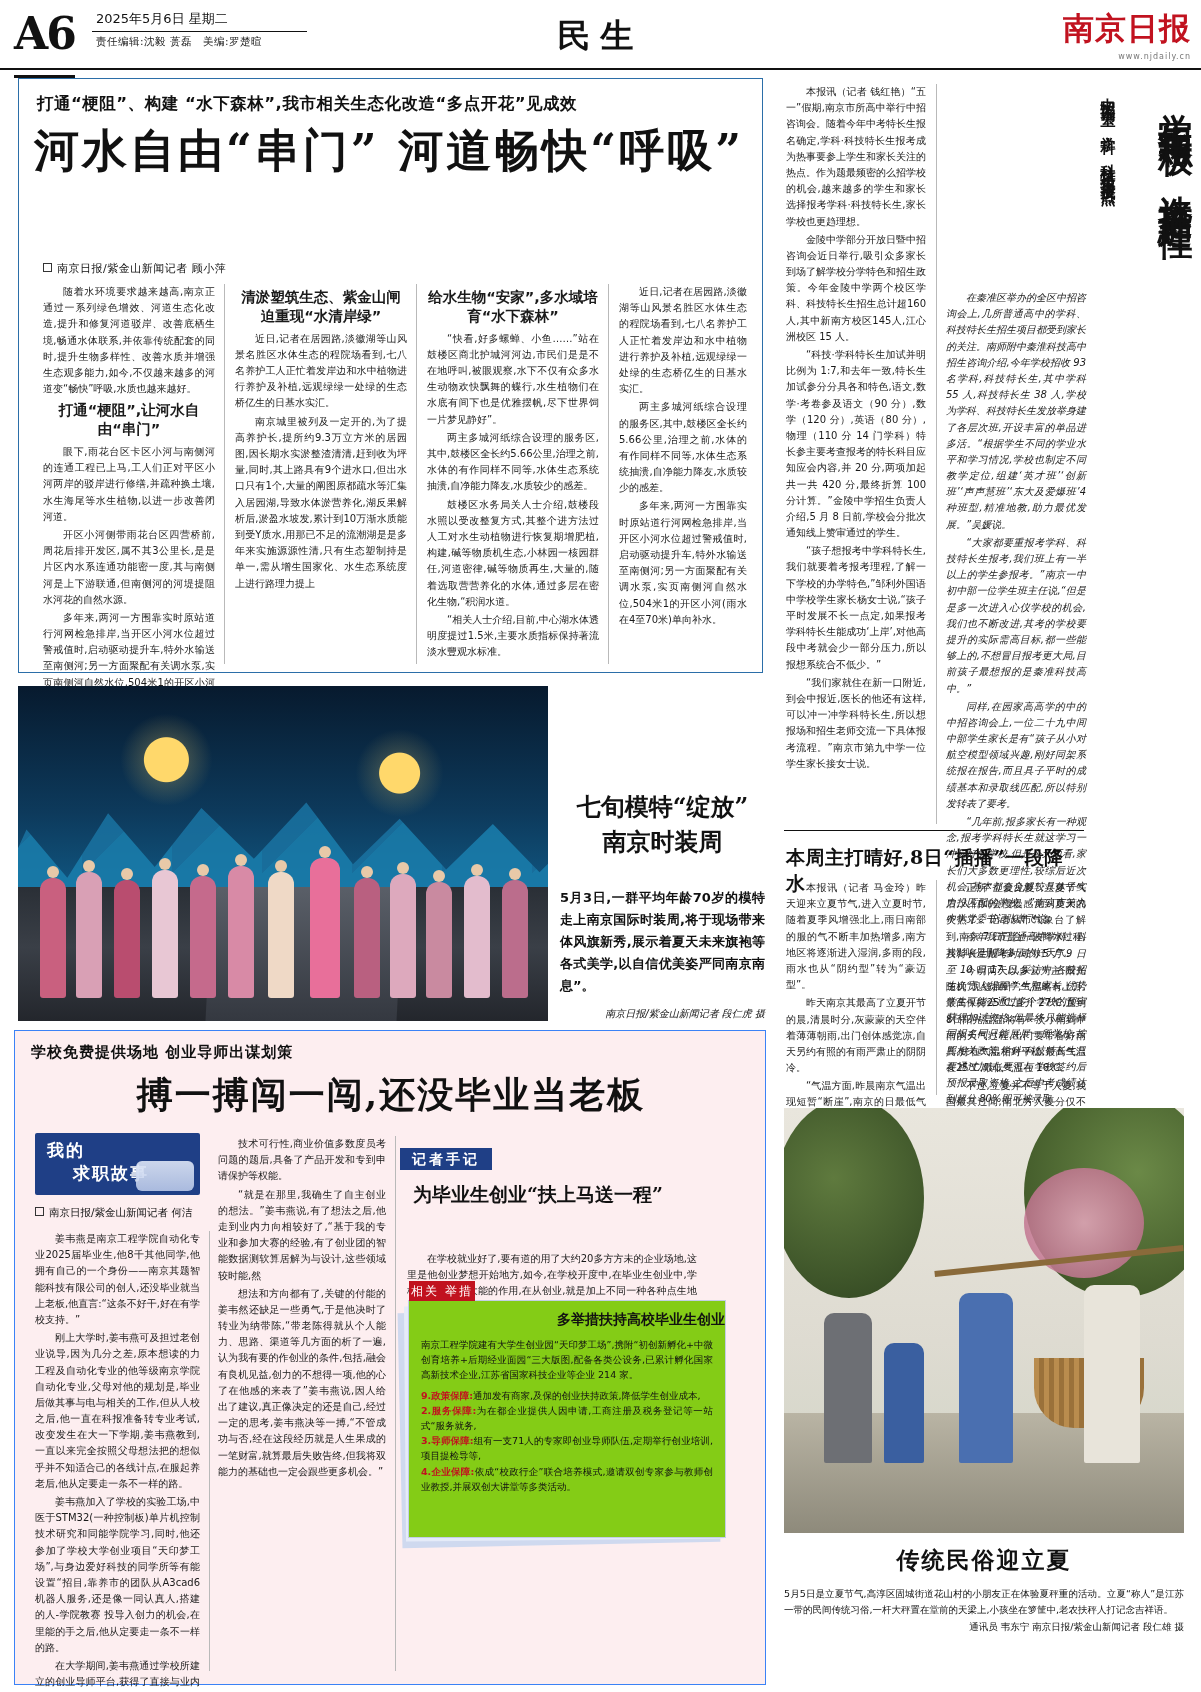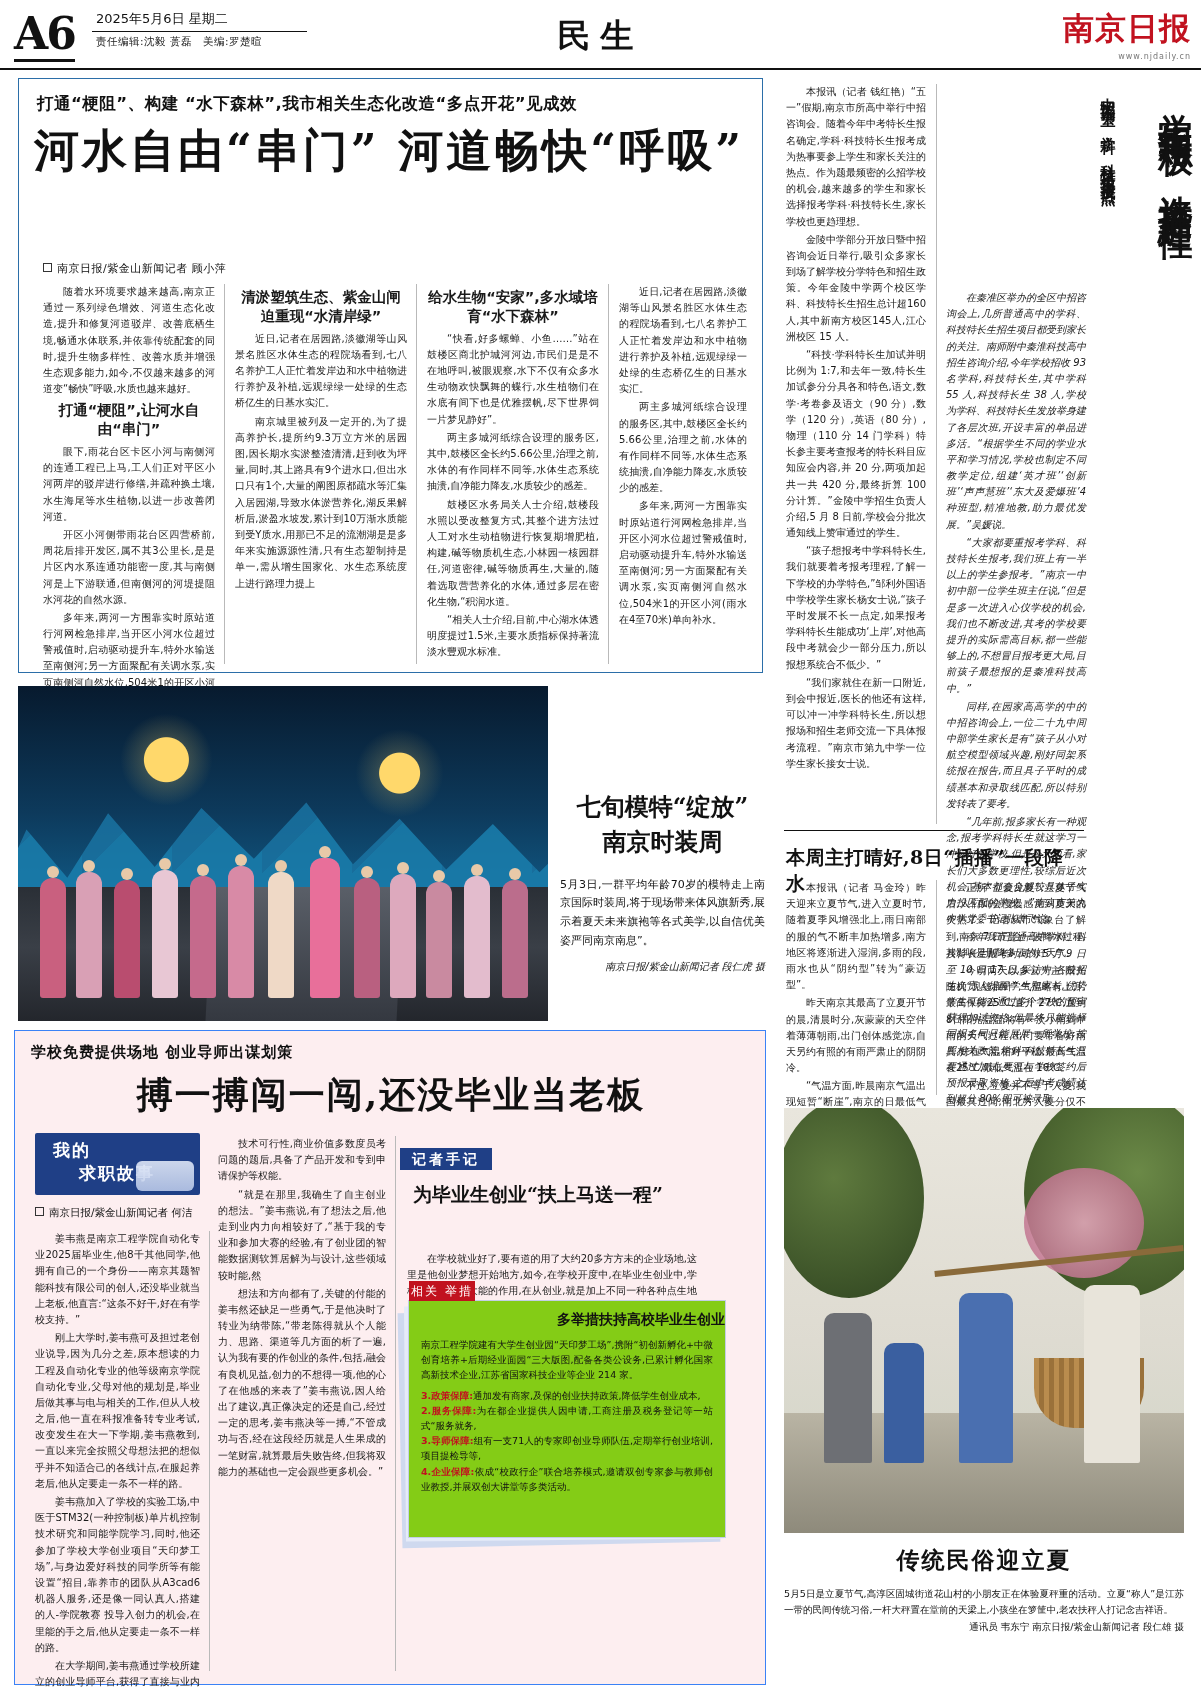--- a/index.html
+++ b/index.html
@@ -10,21 +10,21 @@
     color:#111;
     position:relative;
     overflow:hidden;
   }
   .page{position:relative;width:1201px;height:1692px;}
 
   
   .masthead{position:absolute;left:0;top:0;width:1201px;height:68px;border-bottom:2px solid #111;}
   .page-no{position:absolute;left:14px;top:8px;font-family:"DejaVu Serif","Liberation Serif",serif;
     font-size:44px;font-weight:bold;letter-spacing:-2px;}
-  .page-no .u{border-bottom:3px solid #111;padding-bottom:0px;}
+  .page-no .u{border-bottom:3px solid #111;padding-bottom:16px;}
   .mh-date-wrap{position:absolute;left:92px;top:10px;width:215px;}
   .mh-date{font-size:13px;border-bottom:1px solid #111;padding:0 2px 3px 4px;}
   .mh-editors{font-size:10.5px;padding:3px 2px 0 4px;color:#222;letter-spacing:0.5px;}
   .mh-title{position:absolute;left:0;top:14px;width:1201px;text-align:center;
     font-family:"DejaVu Serif","Liberation Serif",serif;font-size:33px;font-weight:bold;letter-spacing:10px;}
   .mh-logo{position:absolute;right:10px;top:8px;text-align:right;}
   .mh-logo .nj{font-family:"DejaVu Serif","Liberation Serif",serif;font-size:31px;font-weight:bold;letter-spacing:1px;color:#c1121f;}
   .mh-logo .url{font-size:8px;color:#777;letter-spacing:1px;margin-top:2px;}
 
   
@@ -68,31 +68,31 @@
     background-color:#1a74a3;}
   .p1-stage{position:absolute;left:0;right:0;bottom:0;height:40%;
     background:linear-gradient(180deg,#2a2f36 0%, #3a3f47 45%, #23262c 100%);}
   .p1-runway{position:absolute;left:36%;right:28%;bottom:0;height:40%;
     background:linear-gradient(180deg,#5a5f68,#343840);transform:skewX(-3deg);}
   .p1-fig{position:absolute;bottom:7%;width:26px;border-radius:12px 12px 3px 3px;}
   .p1-head{position:absolute;top:-12px;left:50%;margin-left:-6px;width:12px;height:12px;border-radius:50%;background:#e8c9a8;}
 
   .cap1{position:absolute;left:560px;top:790px;width:205px;text-align:center;}
   .cap1 .t{font-family:"DejaVu Serif","Liberation Serif",serif;font-size:24px;font-weight:bold;line-height:1.45;}
-  .cap1 .body{font-size:11px;line-height:1.7;text-align:justify;margin-top:16px;}
+  .cap1 .body{font-size:13px;line-height:1.7;text-align:justify;margin-top:27px;font-weight:bold;}
   .cap1 .sig{font-size:10px;line-height:1.7;text-align:right;margin-top:8px;font-style:italic;}
 
   
   .feature{position:absolute;left:14px;top:1030px;width:752px;height:655px;
     background:#fdeef0;border:1px solid #3b82f6;box-sizing:border-box;}
   .feature .kicker{position:absolute;left:16px;top:12px;font-size:15px;font-weight:bold;letter-spacing:1px;}
   .feature .headline{position:absolute;left:0;top:40px;width:752px;text-align:center;
     font-family:"DejaVu Serif","Liberation Serif",serif;font-size:36px;font-weight:bold;letter-spacing:2px;}
   .mystory{position:absolute;left:20px;top:102px;width:165px;height:62px;background:#1f3f86;color:#fff;
-    border-radius:2px;padding:6px 18px;box-sizing:border-box;}
+    border-radius:2px;padding:6px 12px;box-sizing:border-box;}
   .mystory .l1{font-size:17px;font-weight:bold;letter-spacing:2px;}
   .mystory .l2{font-size:17px;font-weight:bold;letter-spacing:2px;margin-left:26px;}
   .mystory .hand{position:absolute;right:6px;bottom:4px;width:58px;height:30px;
     background:linear-gradient(180deg,#dfe7f7,#b9c8e8);border-radius:6px;opacity:.9;}
   .byline2{position:absolute;left:20px;top:175px;font-size:10.5px;}
   .byline2 .sq{display:inline-block;width:7px;height:7px;border:1px solid #333;margin-right:5px;}
 
   .jzsj{position:absolute;left:400px;top:1148px;width:92px;height:22px;background:#1f3f86;color:#fff;
     font-size:14px;font-weight:bold;letter-spacing:3px;text-align:center;line-height:22px;}
   .jzsj-h{position:absolute;left:398px;top:1182px;width:280px;text-align:center;
@@ -290,21 +290,21 @@
   <div class="jzsj-h">为毕业生创业“扶上马送一程”</div>
 
   <div class="stackcard">
     <div class="sh1"></div>
       <div class="sh2"></div>
     <div class="card">
       <div class="tag-red">相关 举措</div>
       <div class="card-h">多举措扶持高校毕业生创业</div>
       <div class="card-body">南京工程学院建有大学生创业园“天印梦工场”,携附“初创新孵化+中微创育培养+后期经业面园“三大版图,配备各类公设务,已累计孵化国家高新技术企业,江苏省国家科技企业等企业 214 家。</div>
       <div class="card-body" style="margin-top:5px;">
-        <span class="red">3.政策保障:</span><span>通加发有商家,及保的创业扶持政策,降低学生创业成本,</span>
+        <span class="red">9.政策保障:</span><span>通加发有商家,及保的创业扶持政策,降低学生创业成本,</span>
       </div>
       <div class="card-body">
         <span class="red">2.服务保障:</span><span>为在都企业提供人因申请,工商注册及税务登记等一站式“服务就务,</span>
       </div>
       <div class="card-body">
         <span class="red">3.导师保障:</span><span>组有一支71人的专家即创业导师队伍,定期举行创业培训,项目提检导等,</span>
       </div>
       <div class="card-body">
         <span class="red">4.企业保障:</span><span>依成“校政行企”联合培养模式,邀请双创专家参与教师创业教授,并展双创大讲堂等多类活动。</span>
       </div>

